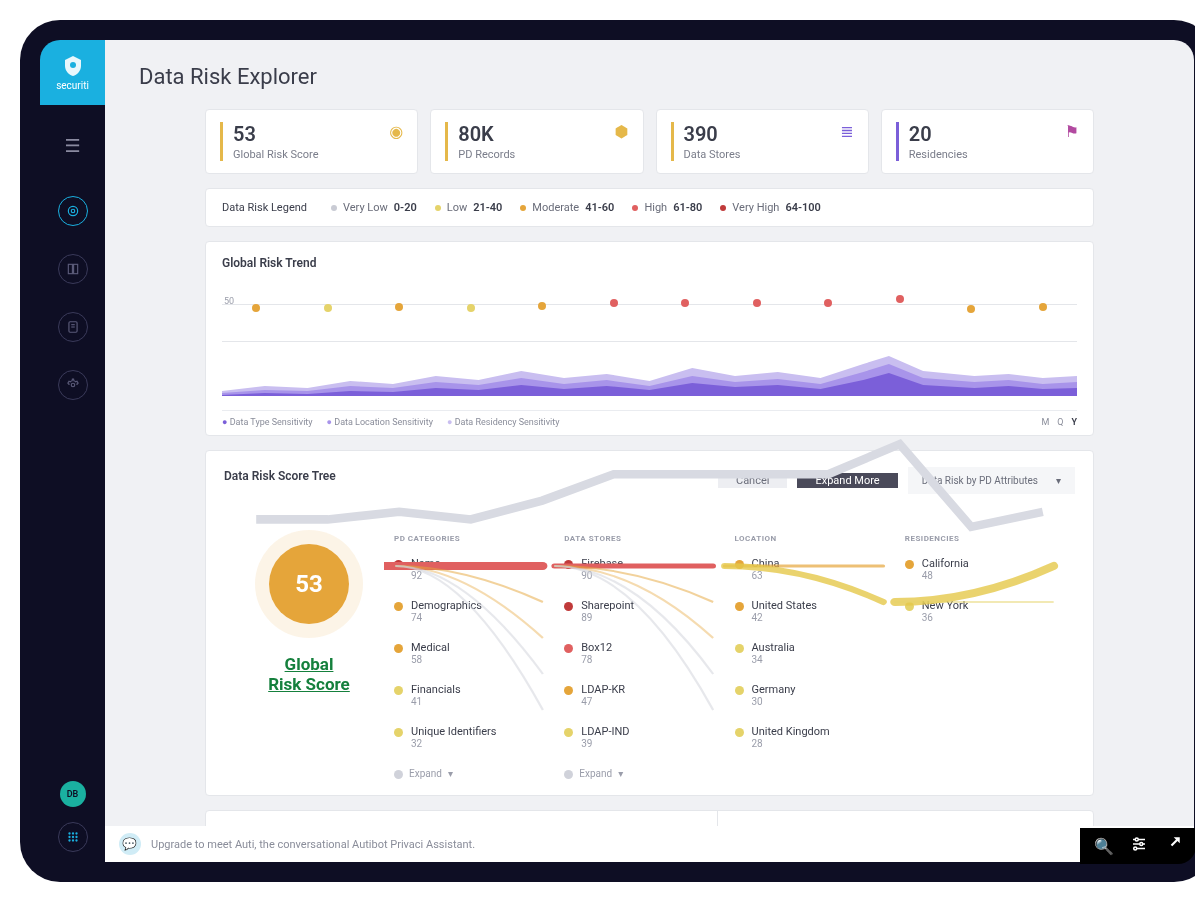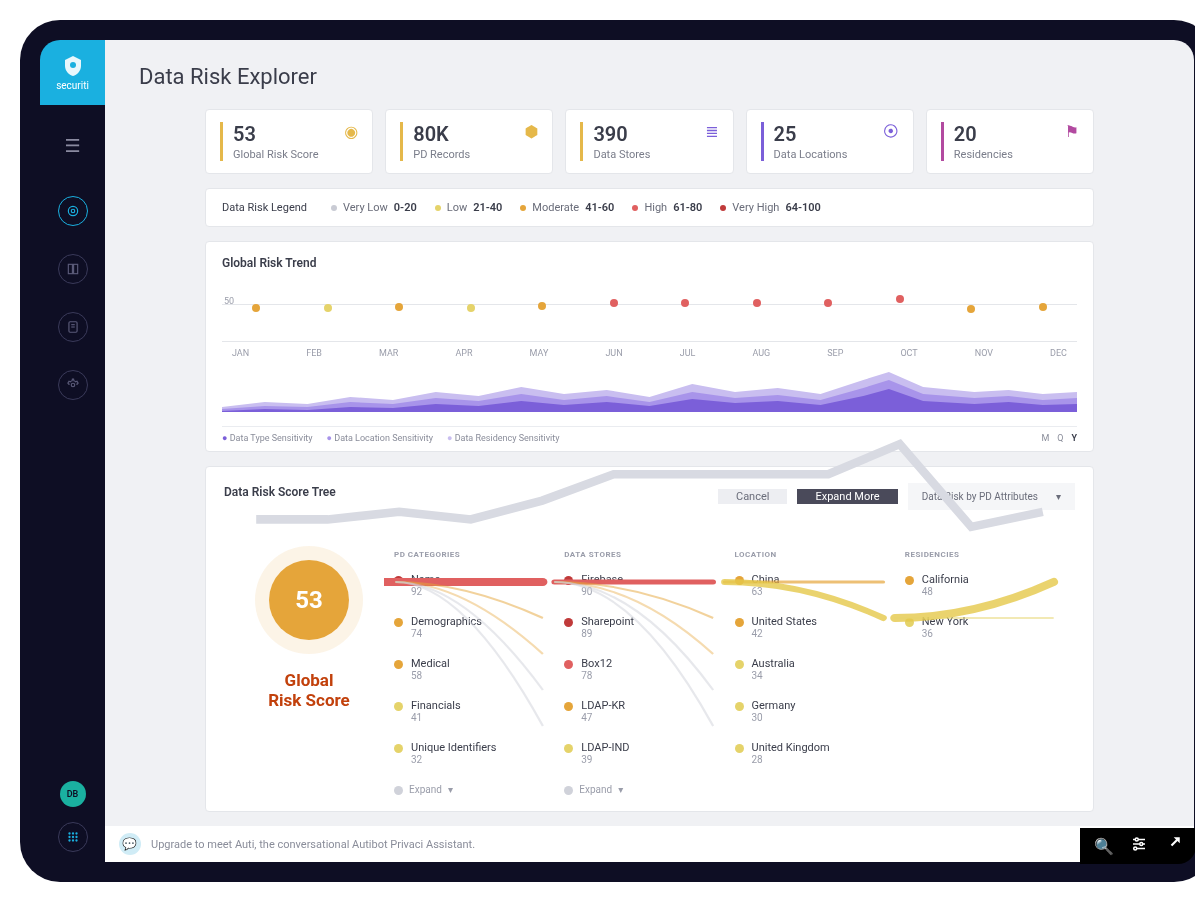--- a/index.html
+++ b/index.html
@@ -49,21 +49,21 @@
   .tree-panel { padding: 16px 18px; }
   .tree-header { display: flex; justify-content: space-between; align-items: center; margin-bottom: 40px; }
   .tree-controls { display: flex; gap: 10px; align-items: center; }
   .btn { font-size: 11px; padding: 1px 18px; border: none; cursor: pointer; }
   .btn-cancel { background: #edeef2; color: #6a6d7a; }
   .btn-expand { background: #4a4a5a; color: #fff; }
   .dropdown { font-size: 10px; color: #6a6d7a; padding: 8px 14px; background: #f5f6f8; display: flex; align-items: center; gap: 18px; cursor: pointer; }
   .tree-body { display: flex; gap: 0; align-items: flex-start; }
   .tree-score { width: 170px; text-align: center; padding-top: 10px; }
   .score-circle { width: 80px; height: 80px; border-radius: 50%; background: #e5a53a; color: #fff; font-size: 24px; font-weight: 700; display: flex; align-items: center; justify-content: center; margin: 0 auto 30px; box-shadow: 0 0 0 14px rgba(229,165,58,0.12); }
-  .score-label { font-size: 17px; font-weight: 700; color: #c2410c; line-height: 1.2; }
+  .score-label { font-size: 17px; font-weight: 700; color: #15803d; line-height: 1.2; text-decoration: underline; }
   .tree-cols { flex: 1; display: flex; position: relative; }
   .tree-col { flex: 1; }
   .tree-col-head { font-size: 8px; font-weight: 700; color: #9a9daa; letter-spacing: 0.5px; text-transform: uppercase; margin-bottom: 14px; }
   .tree-node { display: flex; align-items: flex-start; gap: 8px; margin-bottom: 18px; font-size: 11px; }
   .tree-node-dot { width: 9px; height: 9px; border-radius: 50%; margin-top: 3px; flex-shrink: 0; }
   .tree-node-text { color: #3a3d4a; font-weight: 400; }
   .tree-node-val { color: #9a9daa; font-size: 10px; }
   .tree-expand { font-size: 10px; color: #9a9daa; display: flex; align-items: center; gap: 6px; margin-top: 4px; cursor: pointer; }
   .tree-expand .tree-node-dot { background: #d0d2da; }
   .bottom-panels { display: flex; padding: 0; margin-bottom: 0; }
@@ -156,27 +156,20 @@
               <div class="kpi-label">PD Records</div>
             </div>
             <div class="kpi-icon" style="color:#e5b84a">⬢</div>
           </div>
           <div class="kpi-card">
             <div class="kpi-left">
               <div class="kpi-value">390</div>
               <div class="kpi-label">Data Stores</div>
             </div>
             <div class="kpi-icon" style="color:#7b5fd9">≣</div>
-          </div>
-          <div class="kpi-card">
-            <div class="kpi-left">
-              <div class="kpi-value">25</div>
-              <div class="kpi-label">Data Locations</div>
-            </div>
-            <div class="kpi-icon" style="color:#7b5fd9">⦿</div>
           </div>
           <div class="kpi-card">
             <div class="kpi-left">
               <div class="kpi-value">20</div>
               <div class="kpi-label">Residencies</div>
             </div>
             <div class="kpi-icon" style="color:#b24aa0">⚑</div>
           </div>
         </div>
 
@@ -223,34 +216,20 @@
             <div class="trend-dot" style="left: 29.0909%; top: 28px; background: rgb(229, 211, 106);"></div>
             <div class="trend-dot" style="left: 37.4545%; top: 25.8px; background: rgb(229, 165, 58);"></div>
             <div class="trend-dot" style="left: 45.8182%; top: 22.72px; background: rgb(224, 96, 96);"></div>
             <div class="trend-dot" style="left: 54.1818%; top: 22.72px; background: rgb(224, 96, 96);"></div>
             <div class="trend-dot" style="left: 62.5455%; top: 22.72px; background: rgb(224, 96, 96);"></div>
             <div class="trend-dot" style="left: 70.9091%; top: 22.72px; background: rgb(224, 96, 96);"></div>
             <div class="trend-dot" style="left: 79.2727%; top: 19.2px; background: rgb(224, 96, 96);"></div>
             <div class="trend-dot" style="left: 87.6364%; top: 28.88px; background: rgb(229, 165, 58);"></div>
             <div class="trend-dot" style="left: 96%; top: 27.12px; background: rgb(229, 165, 58);"></div>
           </div>
-        <div class="trend-months">
-            <span>JAN</span>
-            <span>FEB</span>
-            <span>MAR</span>
-            <span>APR</span>
-            <span>MAY</span>
-            <span>JUN</span>
-            <span>JUL</span>
-            <span>AUG</span>
-            <span>SEP</span>
-            <span>OCT</span>
-            <span>NOV</span>
-            <span>DEC</span>
-          </div>
         <div class="trend-area">
           <svg width="100%" height="100%" preserveAspectRatio="none" viewBox="0 0 100 50">
             <path d="M0 45 L5 40 L10 42 L15 35 L20 38 L25 30 L30 34 L35 25 L40 32 L45 28 L50 35 L55 22 L60 30 L65 26 L70 32 L75 18 L78 10 L82 25 L88 30 L92 28 L96 32 L100 30 L100 50 L0 50 Z" fill="#c9bef0"></path>
             <path d="M0 47 L5 44 L10 45 L15 40 L20 42 L25 36 L30 39 L35 32 L40 38 L45 34 L50 40 L55 30 L60 36 L65 33 L70 38 L75 26 L78 18 L82 32 L88 36 L92 34 L96 38 L100 36 L100 50 L0 50 Z" fill="#a894ea"></path>
             <path d="M0 49 L5 47 L10 48 L15 45 L20 46 L25 42 L30 44 L35 39 L40 43 L45 40 L50 44 L55 37 L60 41 L65 39 L70 43 L75 34 L78 27 L82 39 L88 42 L92 40 L96 43 L100 42 L100 50 L0 50 Z" fill="#7b5fd9"></path>
           </svg>
         </div>
         <div class="trend-legend">
           <div class="trend-legend-left">
               <span>Data Type Sensitivity</span>

